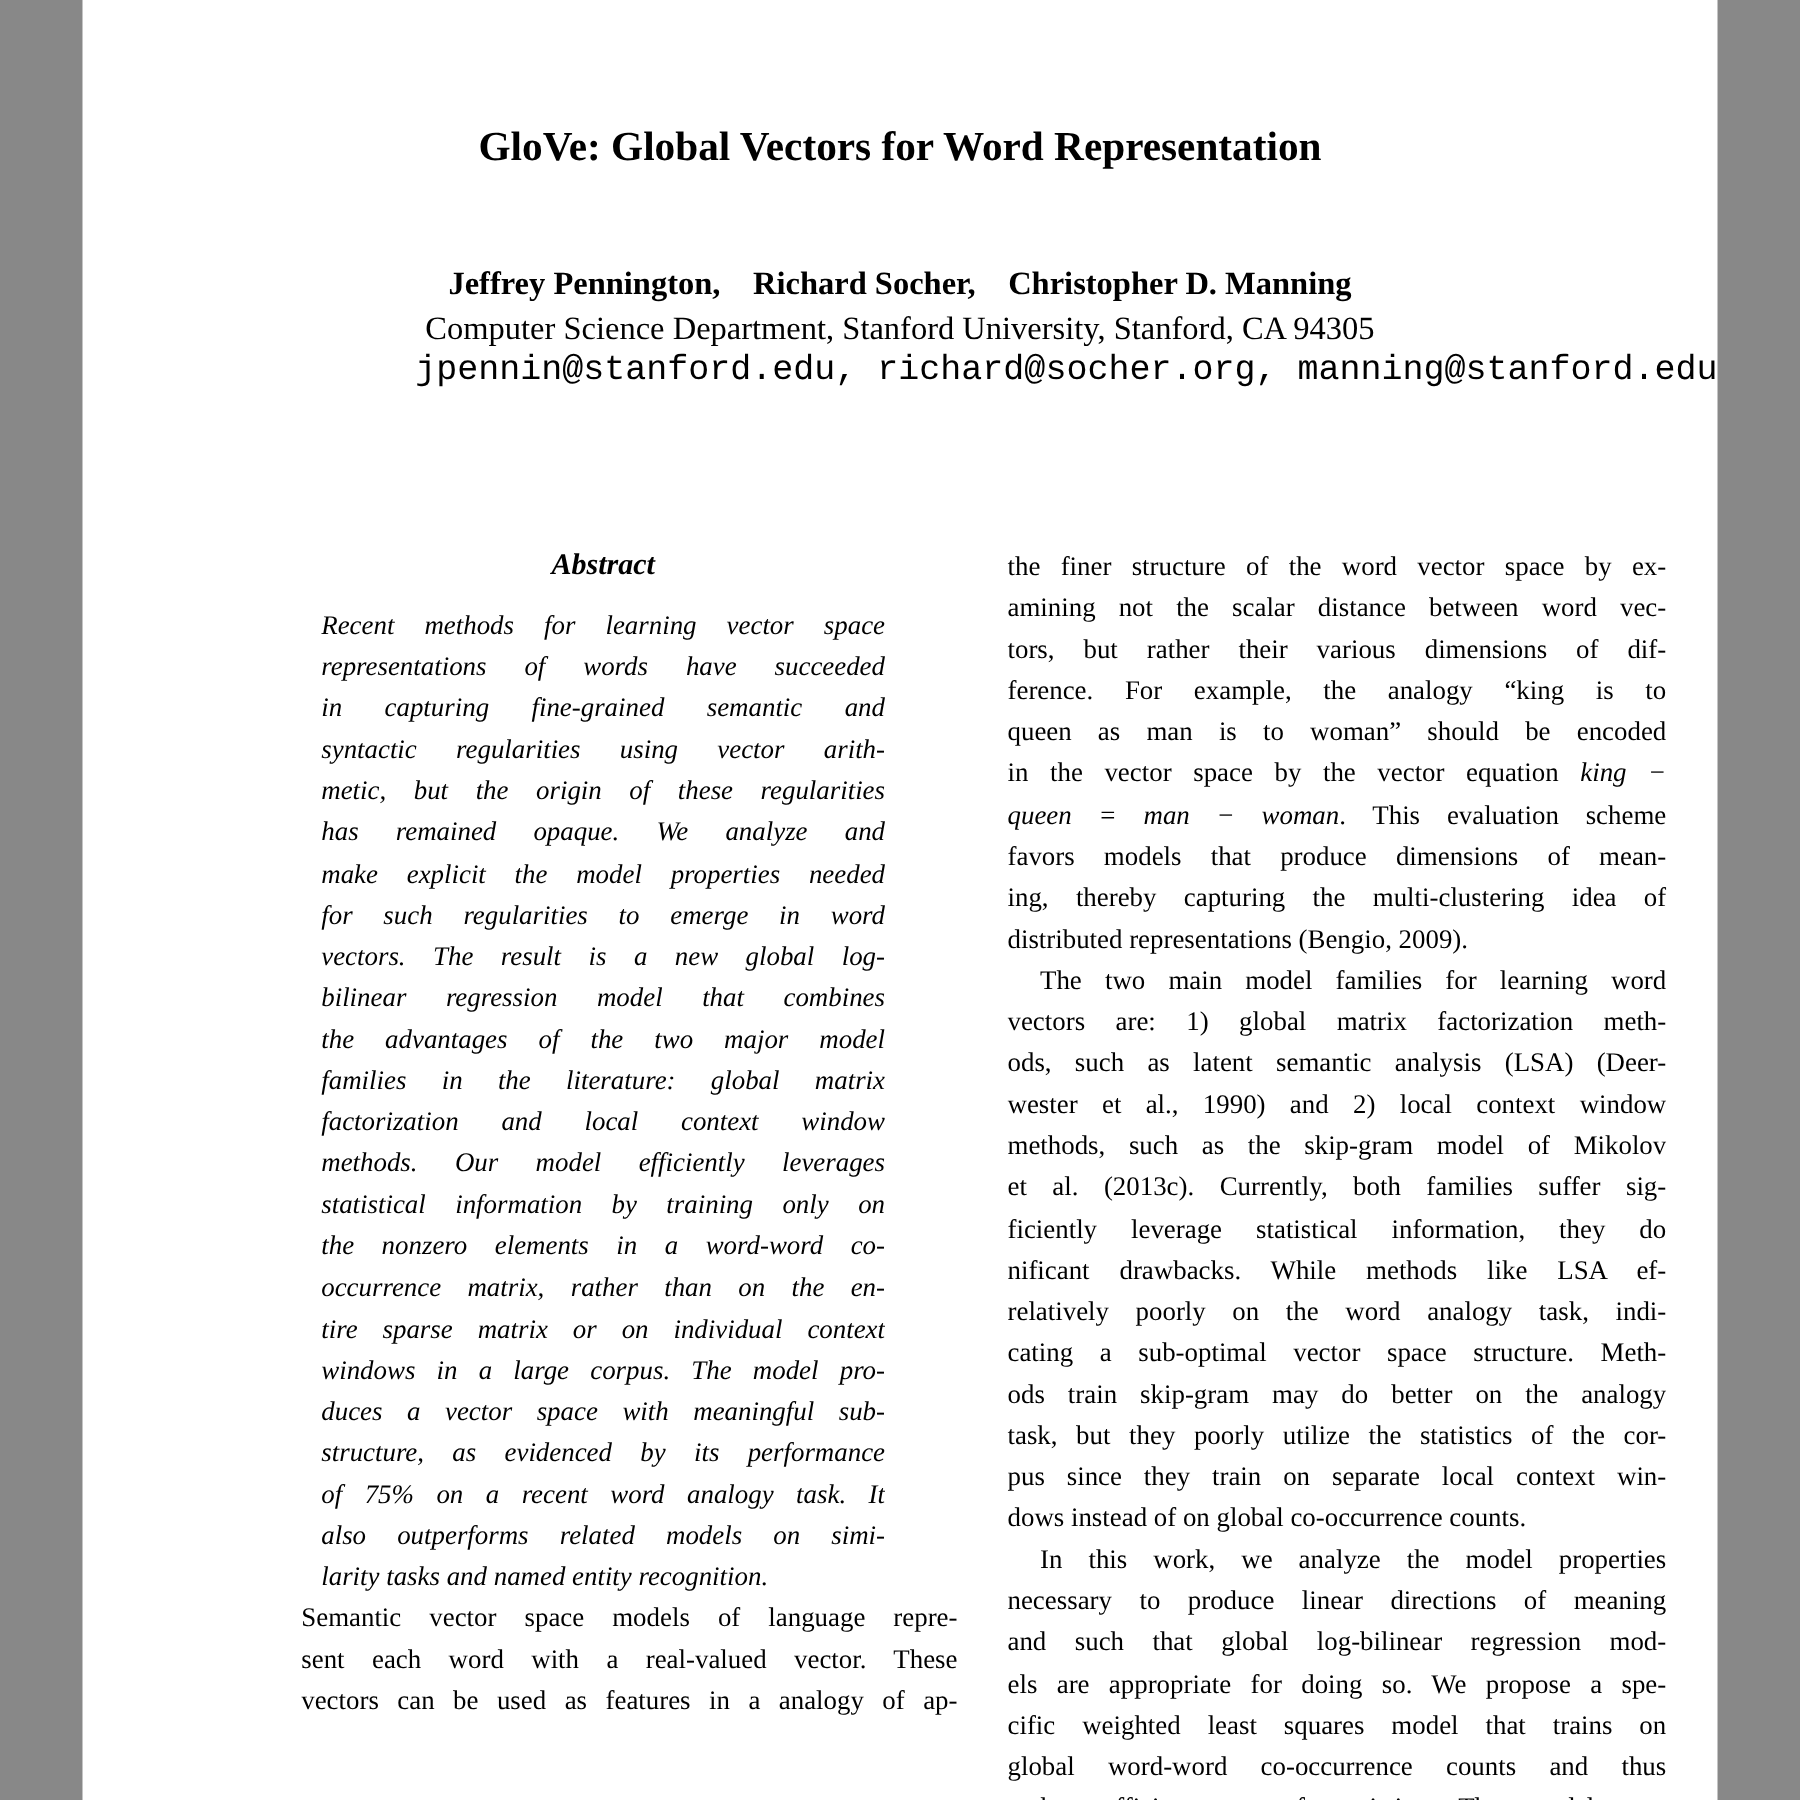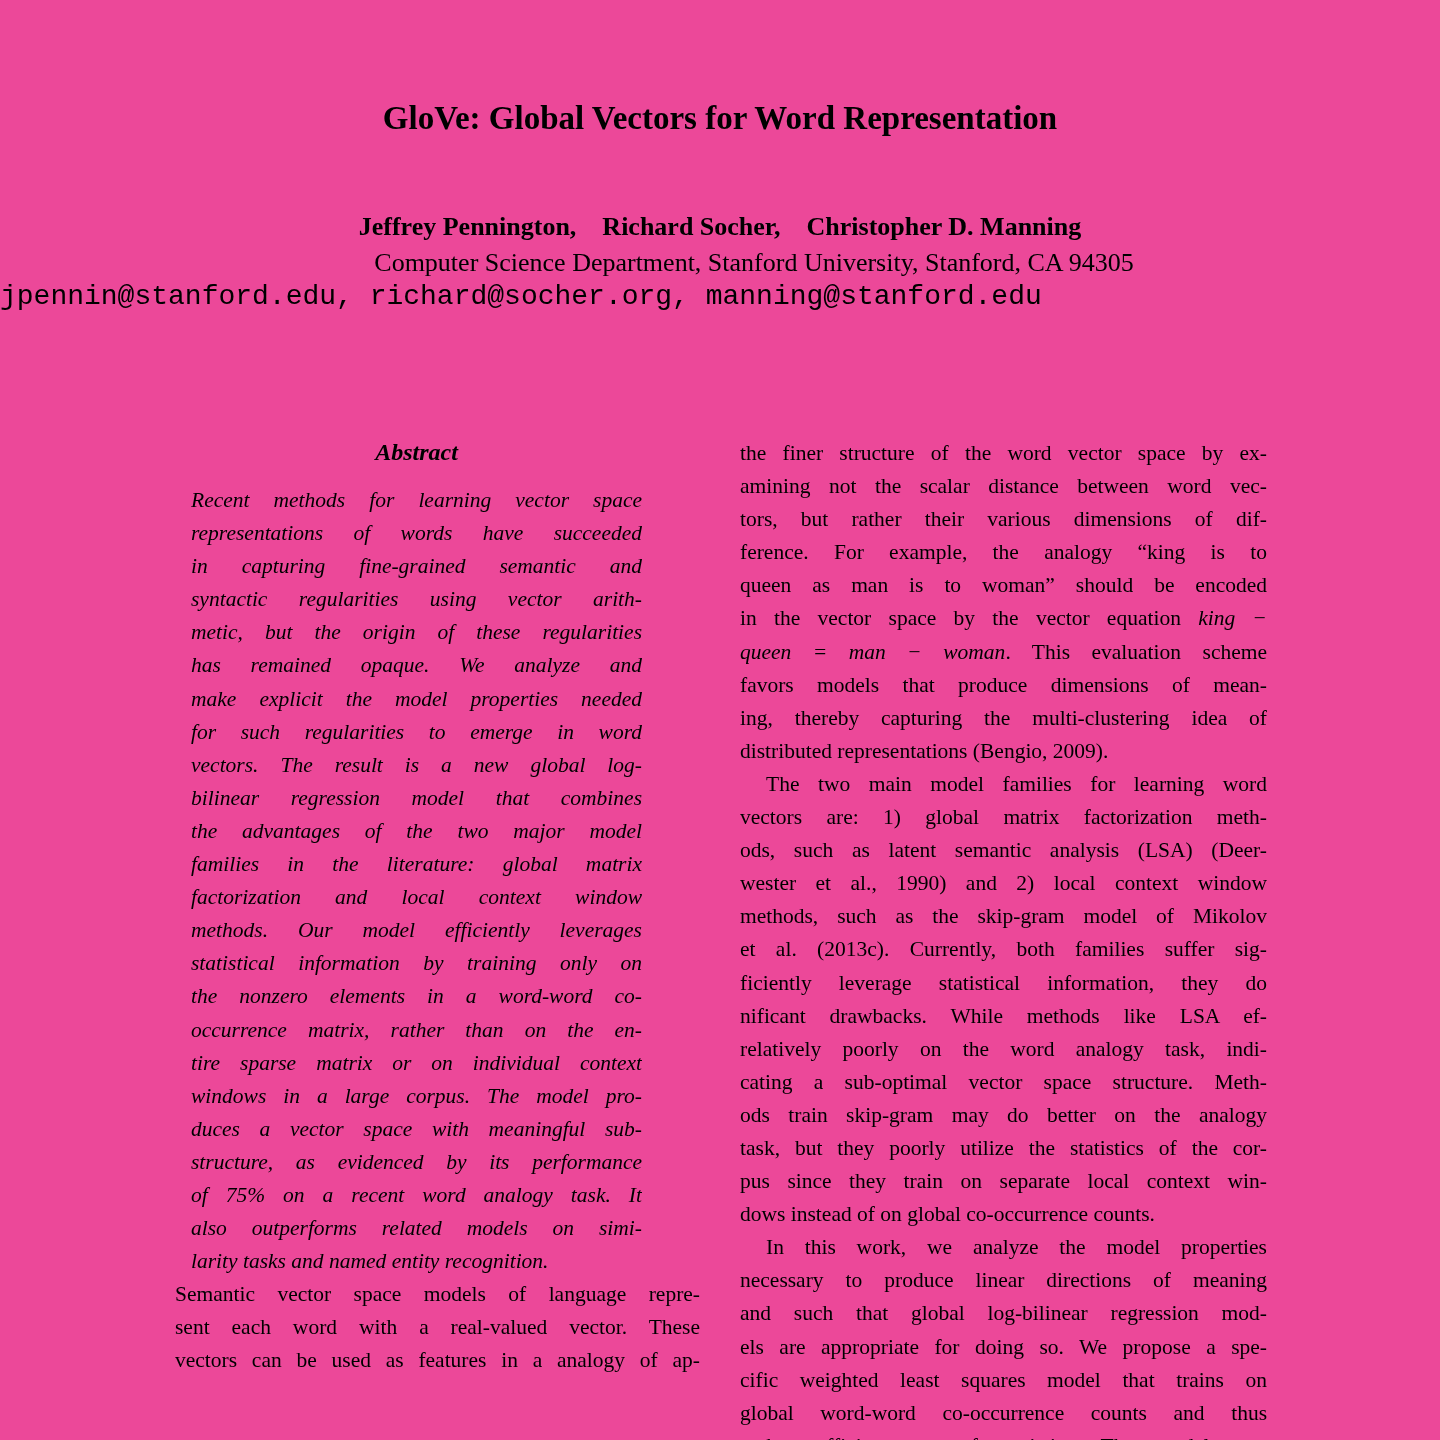--- a/index.html
+++ b/index.html
@@ -1,36 +1,36 @@
 <!DOCTYPE html>
 <html><head>
 <meta charset="utf-8">
 <style>
   html,body { margin:0; padding:0; background:#888; }
   .page {
-    width:1440px; height:1440px; position:relative; overflow:hidden;
-    background:#ec4899; color:#000000;
+    width:1308px; height:1440px; position:relative; overflow:hidden;
+    background:#ffffff; color:#000000;
     font-family:"Liberation Serif","DejaVu Serif",serif;
     margin:0 auto;
   }
   .title {
     position:absolute; top:100px; left:0; width:100%;
     text-align:center; font-size:33px; font-weight:bold;
   }
   .authors {
     position:absolute; top:212px; left:0; width:100%;
     text-align:center; font-size:26px; font-weight:bold;
   }
   .affiliation {
     position:absolute; top:248px; left:0; width:100%;
-    text-align:center; font-size:26px;padding-left:34px;
+    text-align:center; font-size:26px;
   }
   .emails {
     position:absolute; top:281px; left:0; width:100%;
-    text-align:left; font-size:28px;
+    text-align:right; font-size:28px;
     font-family:"Liberation Mono","DejaVu Sans Mono",monospace;
   }
   .columns {
     position:absolute; left:175px; top:437px; width:1092px;
     display:flex; gap:40px;
   }
   .col-left  { width:525px; }
   .col-right { width:527px; }
   .abstract-block { margin-left:16px; width:451px;font-style:italic; }
   .abstract-heading {

